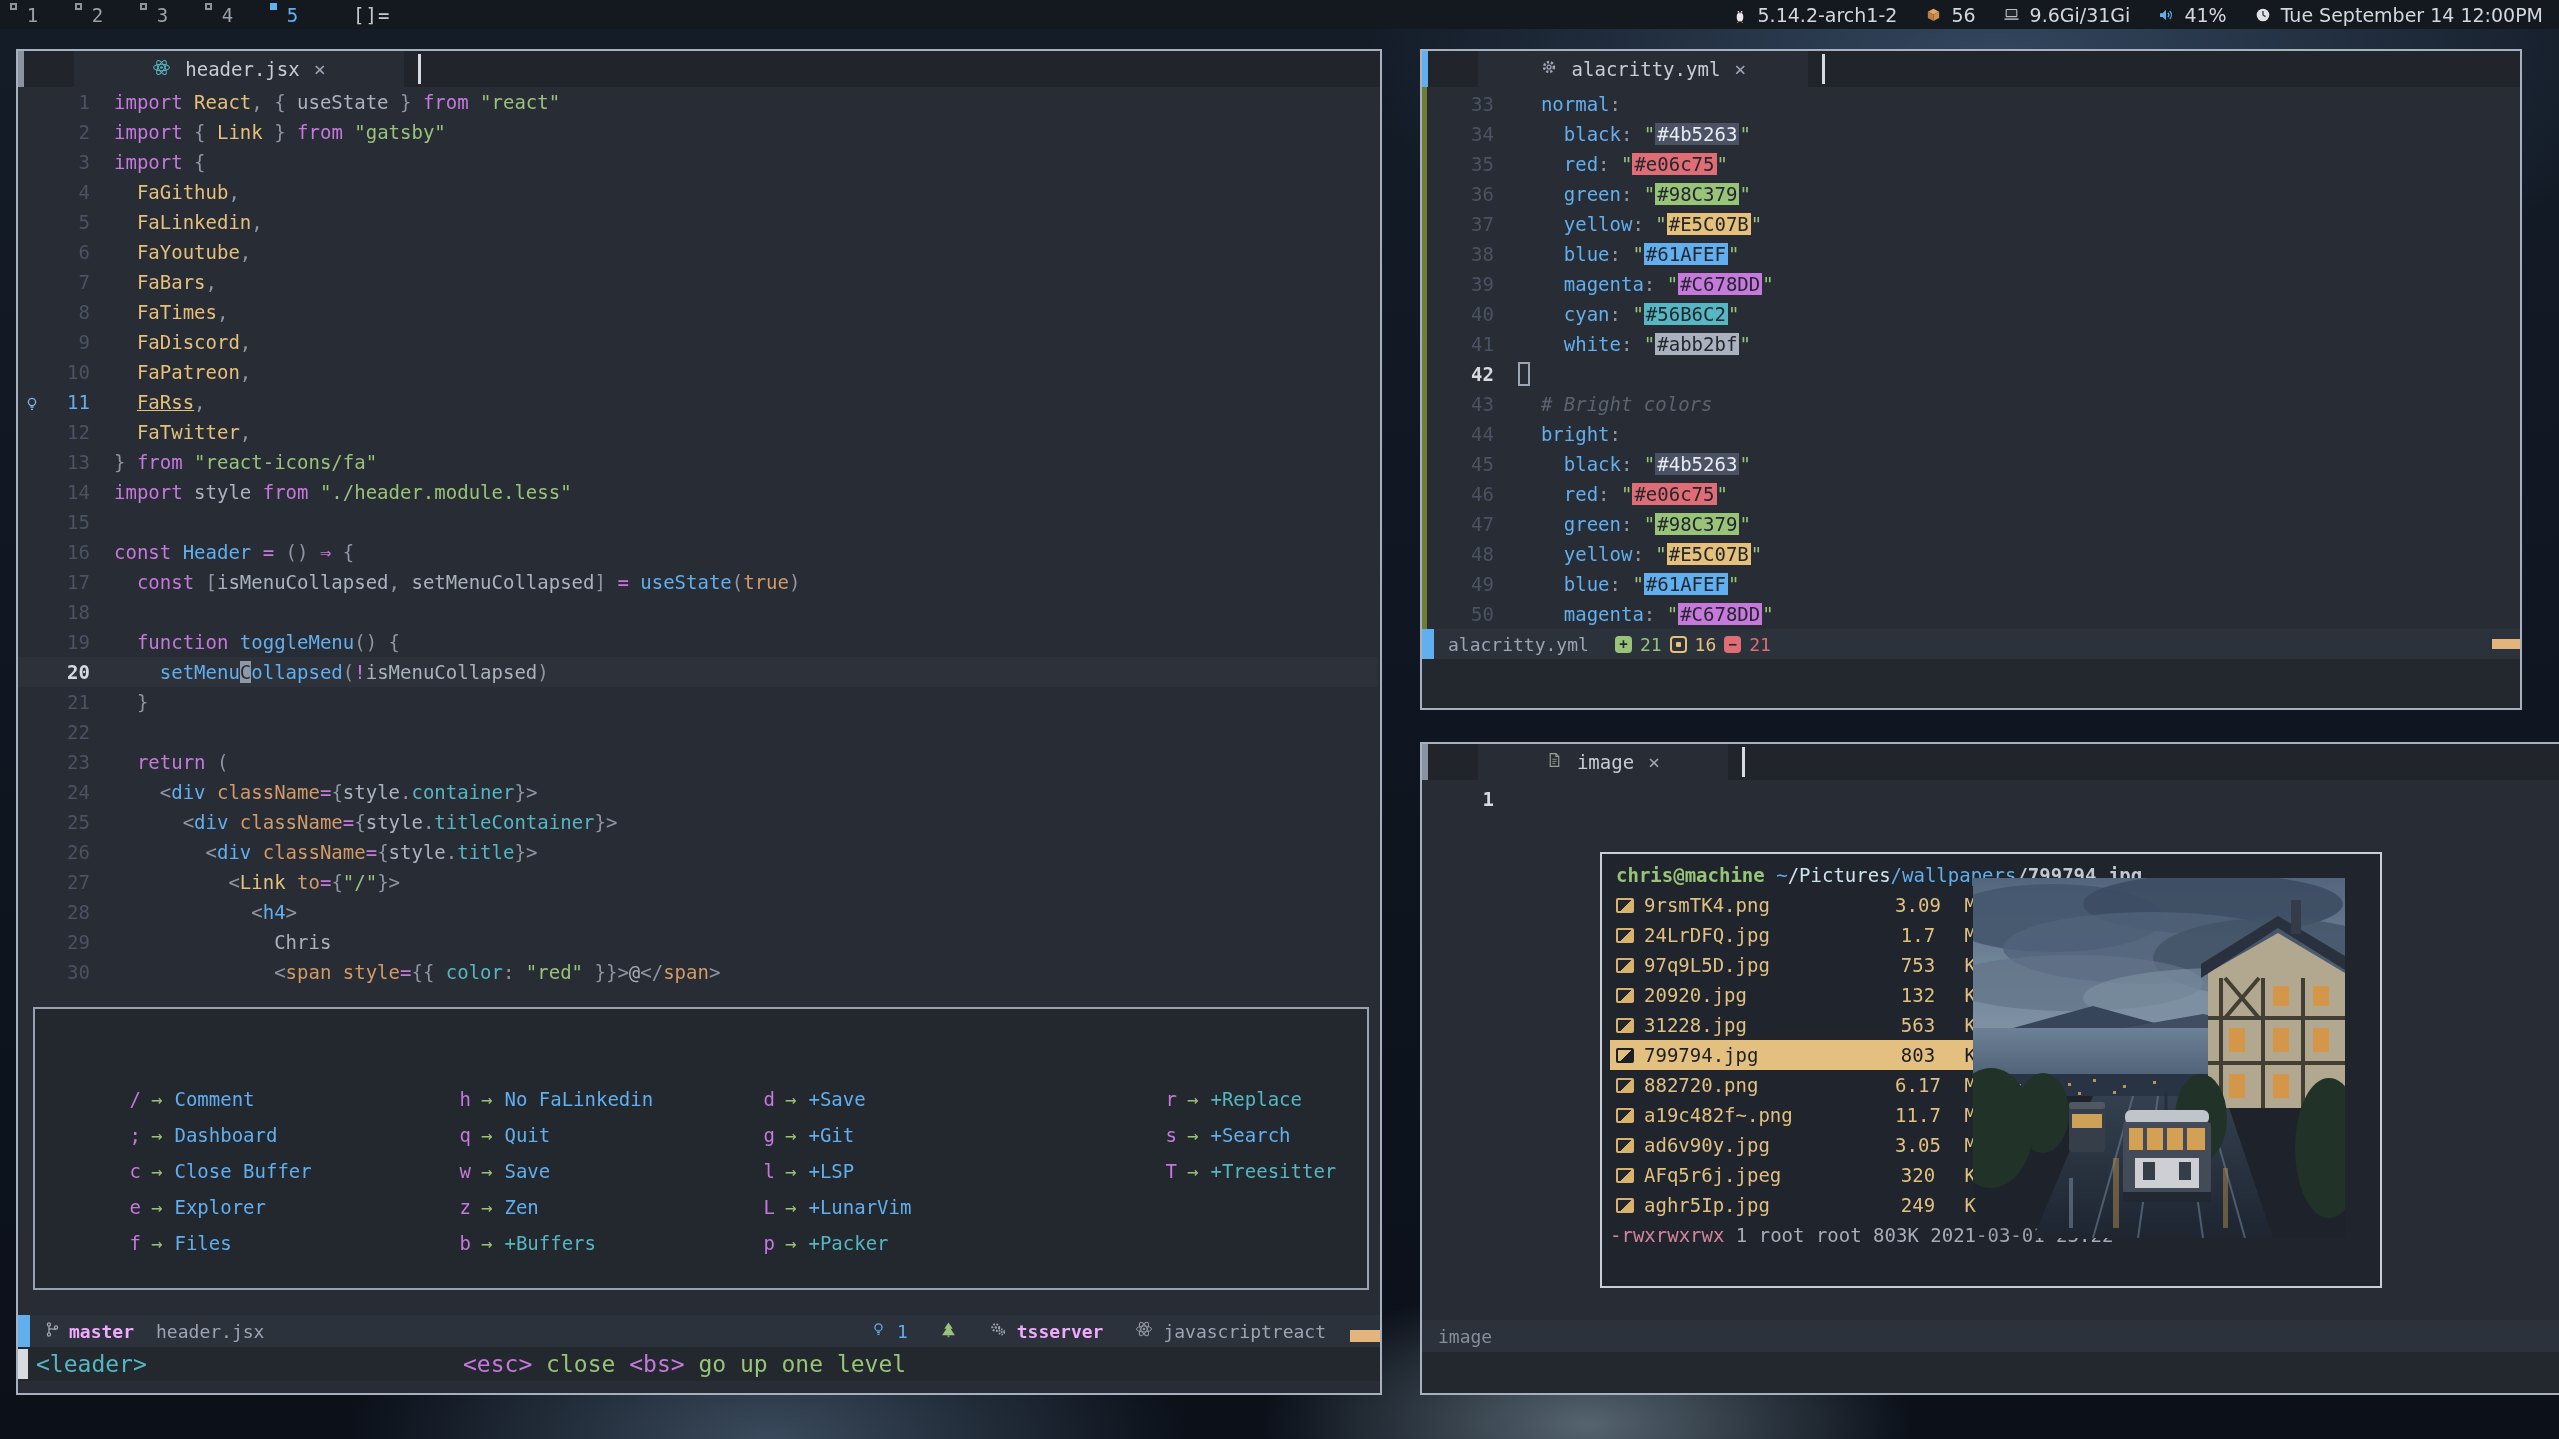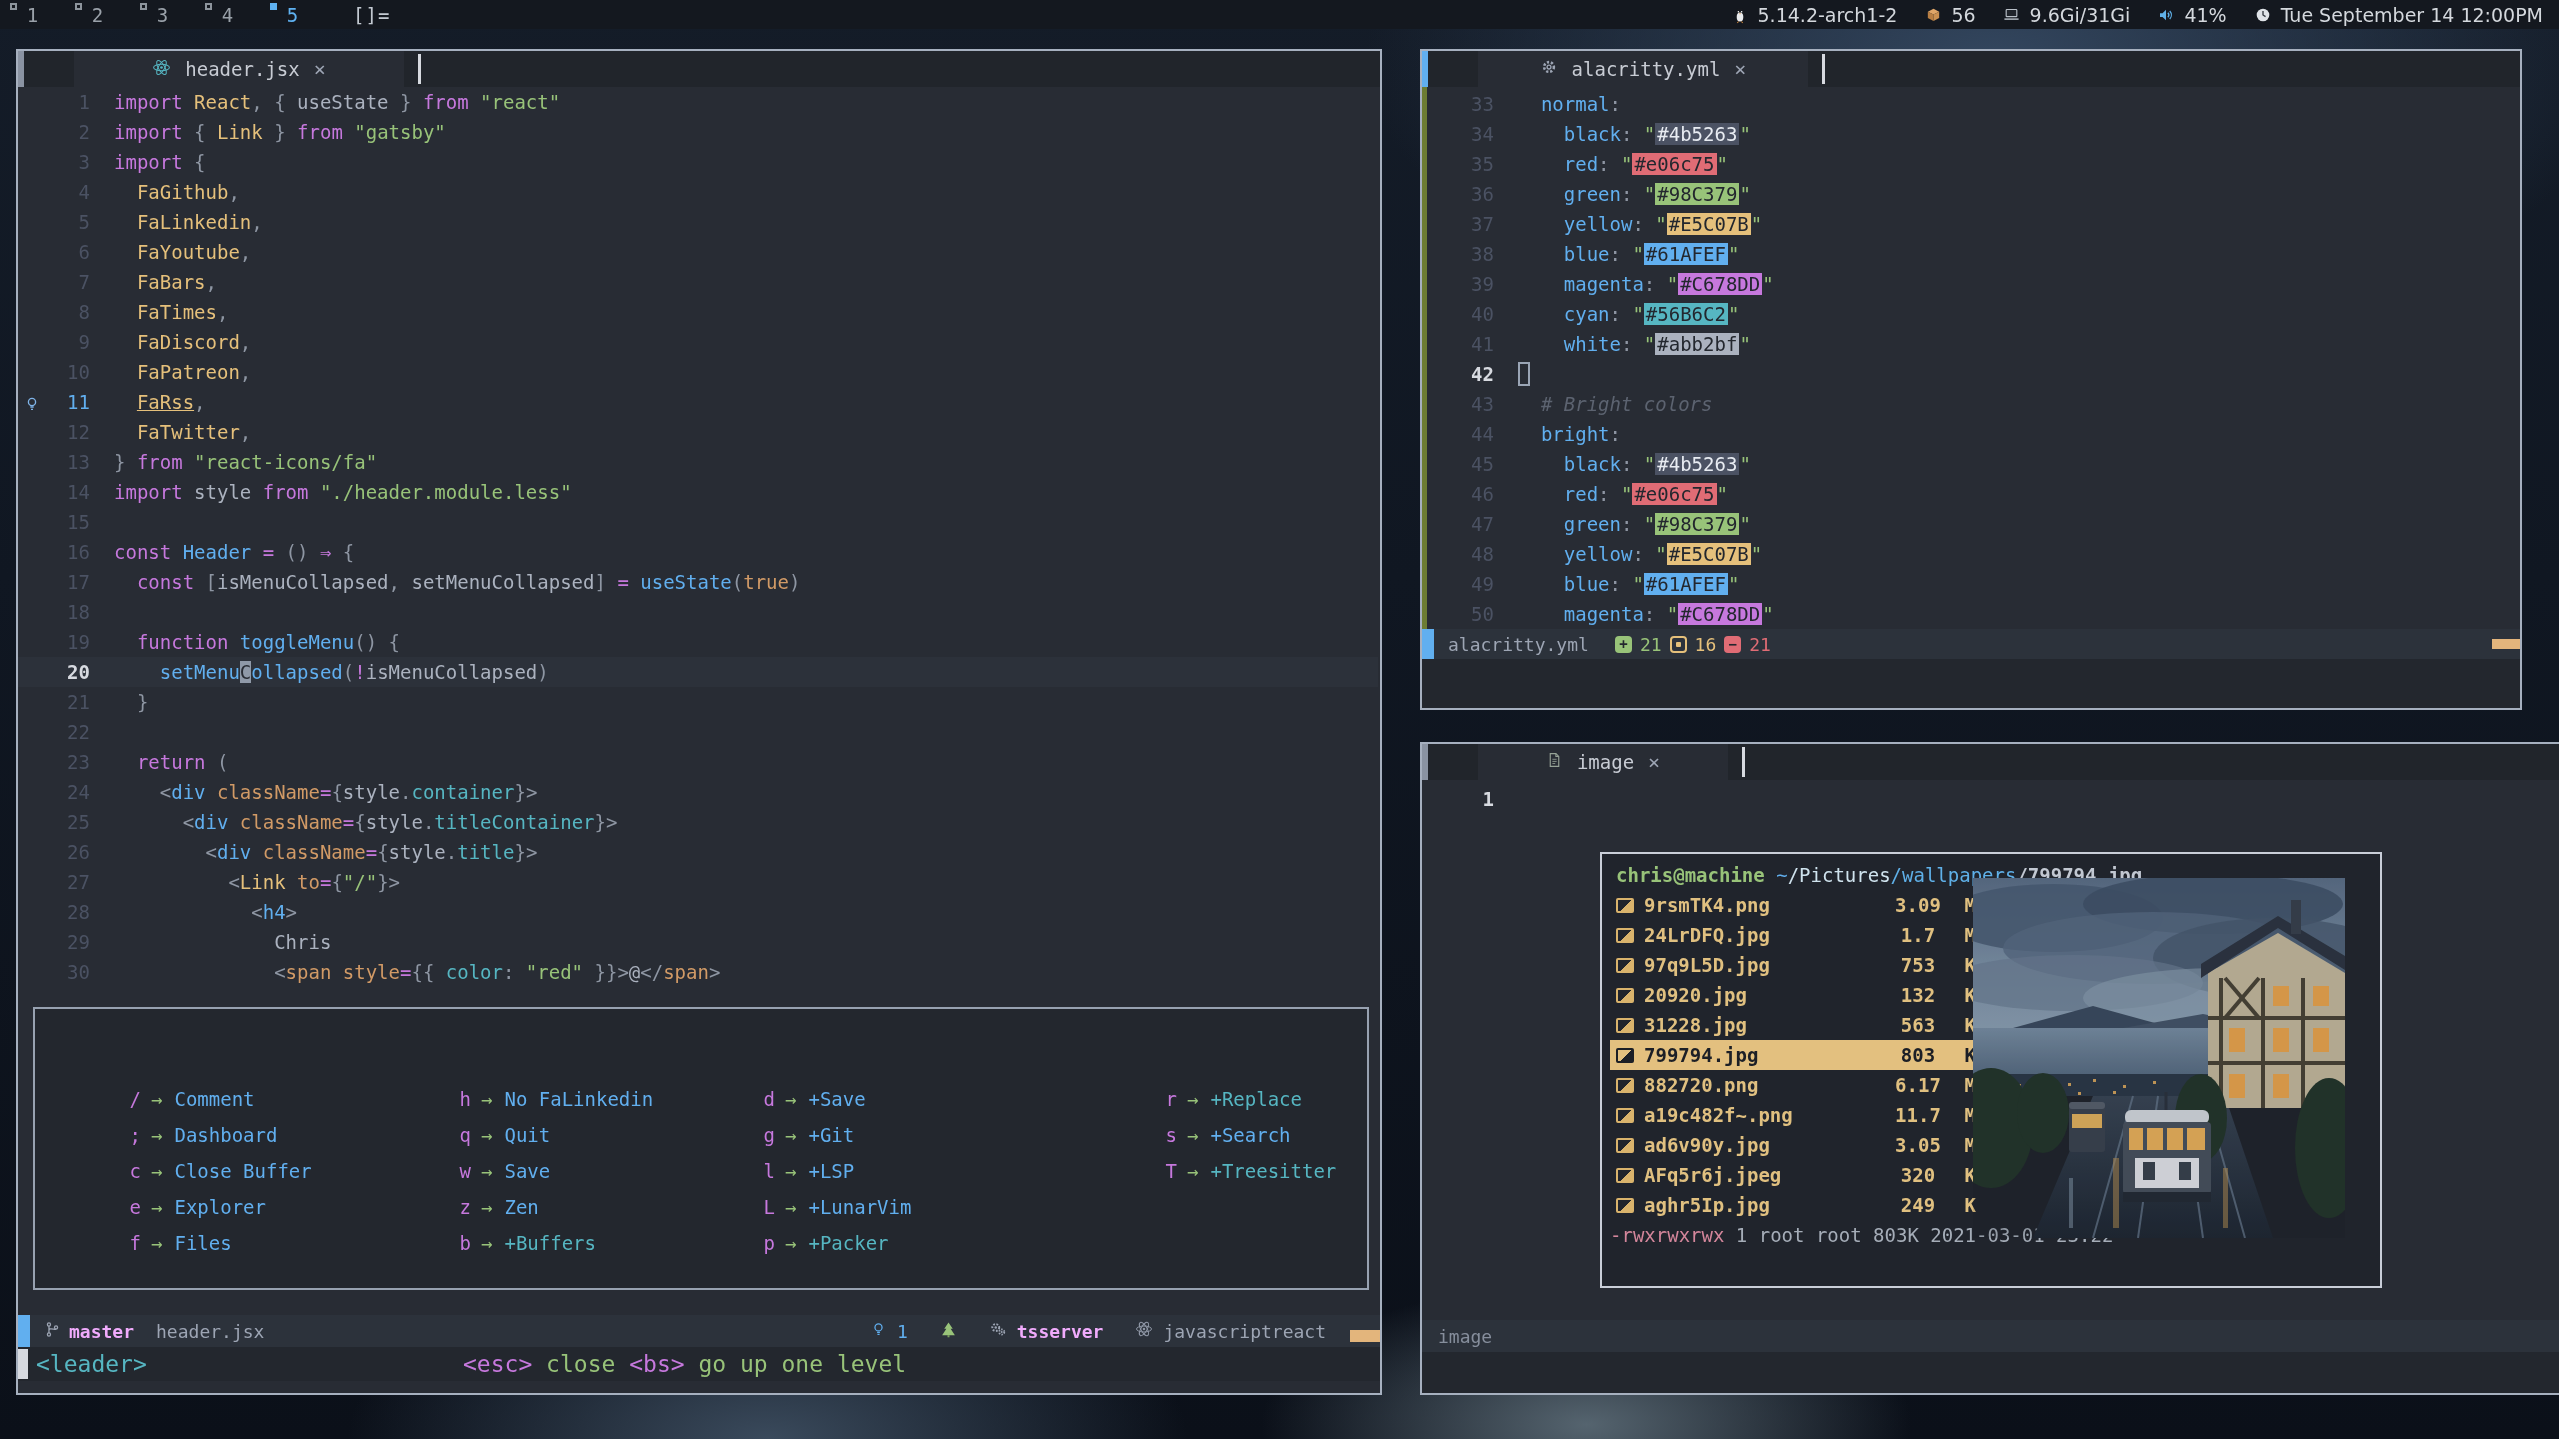--- a/index.html
+++ b/index.html
@@ -87,21 +87,21 @@
   .n-add{color:#98c379}.n-chg{color:#e5c07b}.n-del{color:#e06c75}
   
   .termbox{position:absolute;border:2px solid #c9ced8;background:#20242c;font-size:19px;line-height:30px}
   .trow{height:30px;display:flex;align-items:center;white-space:pre}
   .thead{padding-left:14px;margin-top:6px}
   .t-user{color:#98c379;font-weight:bold}
   .t-tilde{color:#61afef}
   .t-pic{color:#cfe3ee;font-weight:normal}
   .t-wall{color:#5fb0e8}
   .t-file{color:#c2c8d2;font-weight:bold}
-  .frow{width:372px;margin-left:8px;padding:0 6px;height:30px;display:flex;align-items:center;color:#e0c080;font-weight:bold;cursor:pointer}
+  .frow{width:372px;margin-left:8px;padding:0 6px;height:30px;display:flex;align-items:center;color:#e0c080;font-weight:normal;cursor:pointer}
   .frow .fname{margin-left:10px;flex:1}
   .frow .fsize{text-align:center;min-width:64px}
   .frow .funit{width:26px;text-align:right}
   .frow.sel{background:#e3c07f;color:#1c1f26}
   .ficon{width:18px;height:15px;border:2px solid #d9b36c;border-radius:2px;flex:0 0 18px;background:linear-gradient(135deg,transparent 55%,#d9b36c 55%)}
   .frow.sel .ficon{border-color:#1c1f26;background:linear-gradient(135deg,transparent 55%,#1c1f26 55%)}
   .tperm{padding-left:8px}
   .p-pink{color:#d3869b}.p-gray{color:#a5adb8}
   .preview{position:absolute;overflow:hidden}
   

